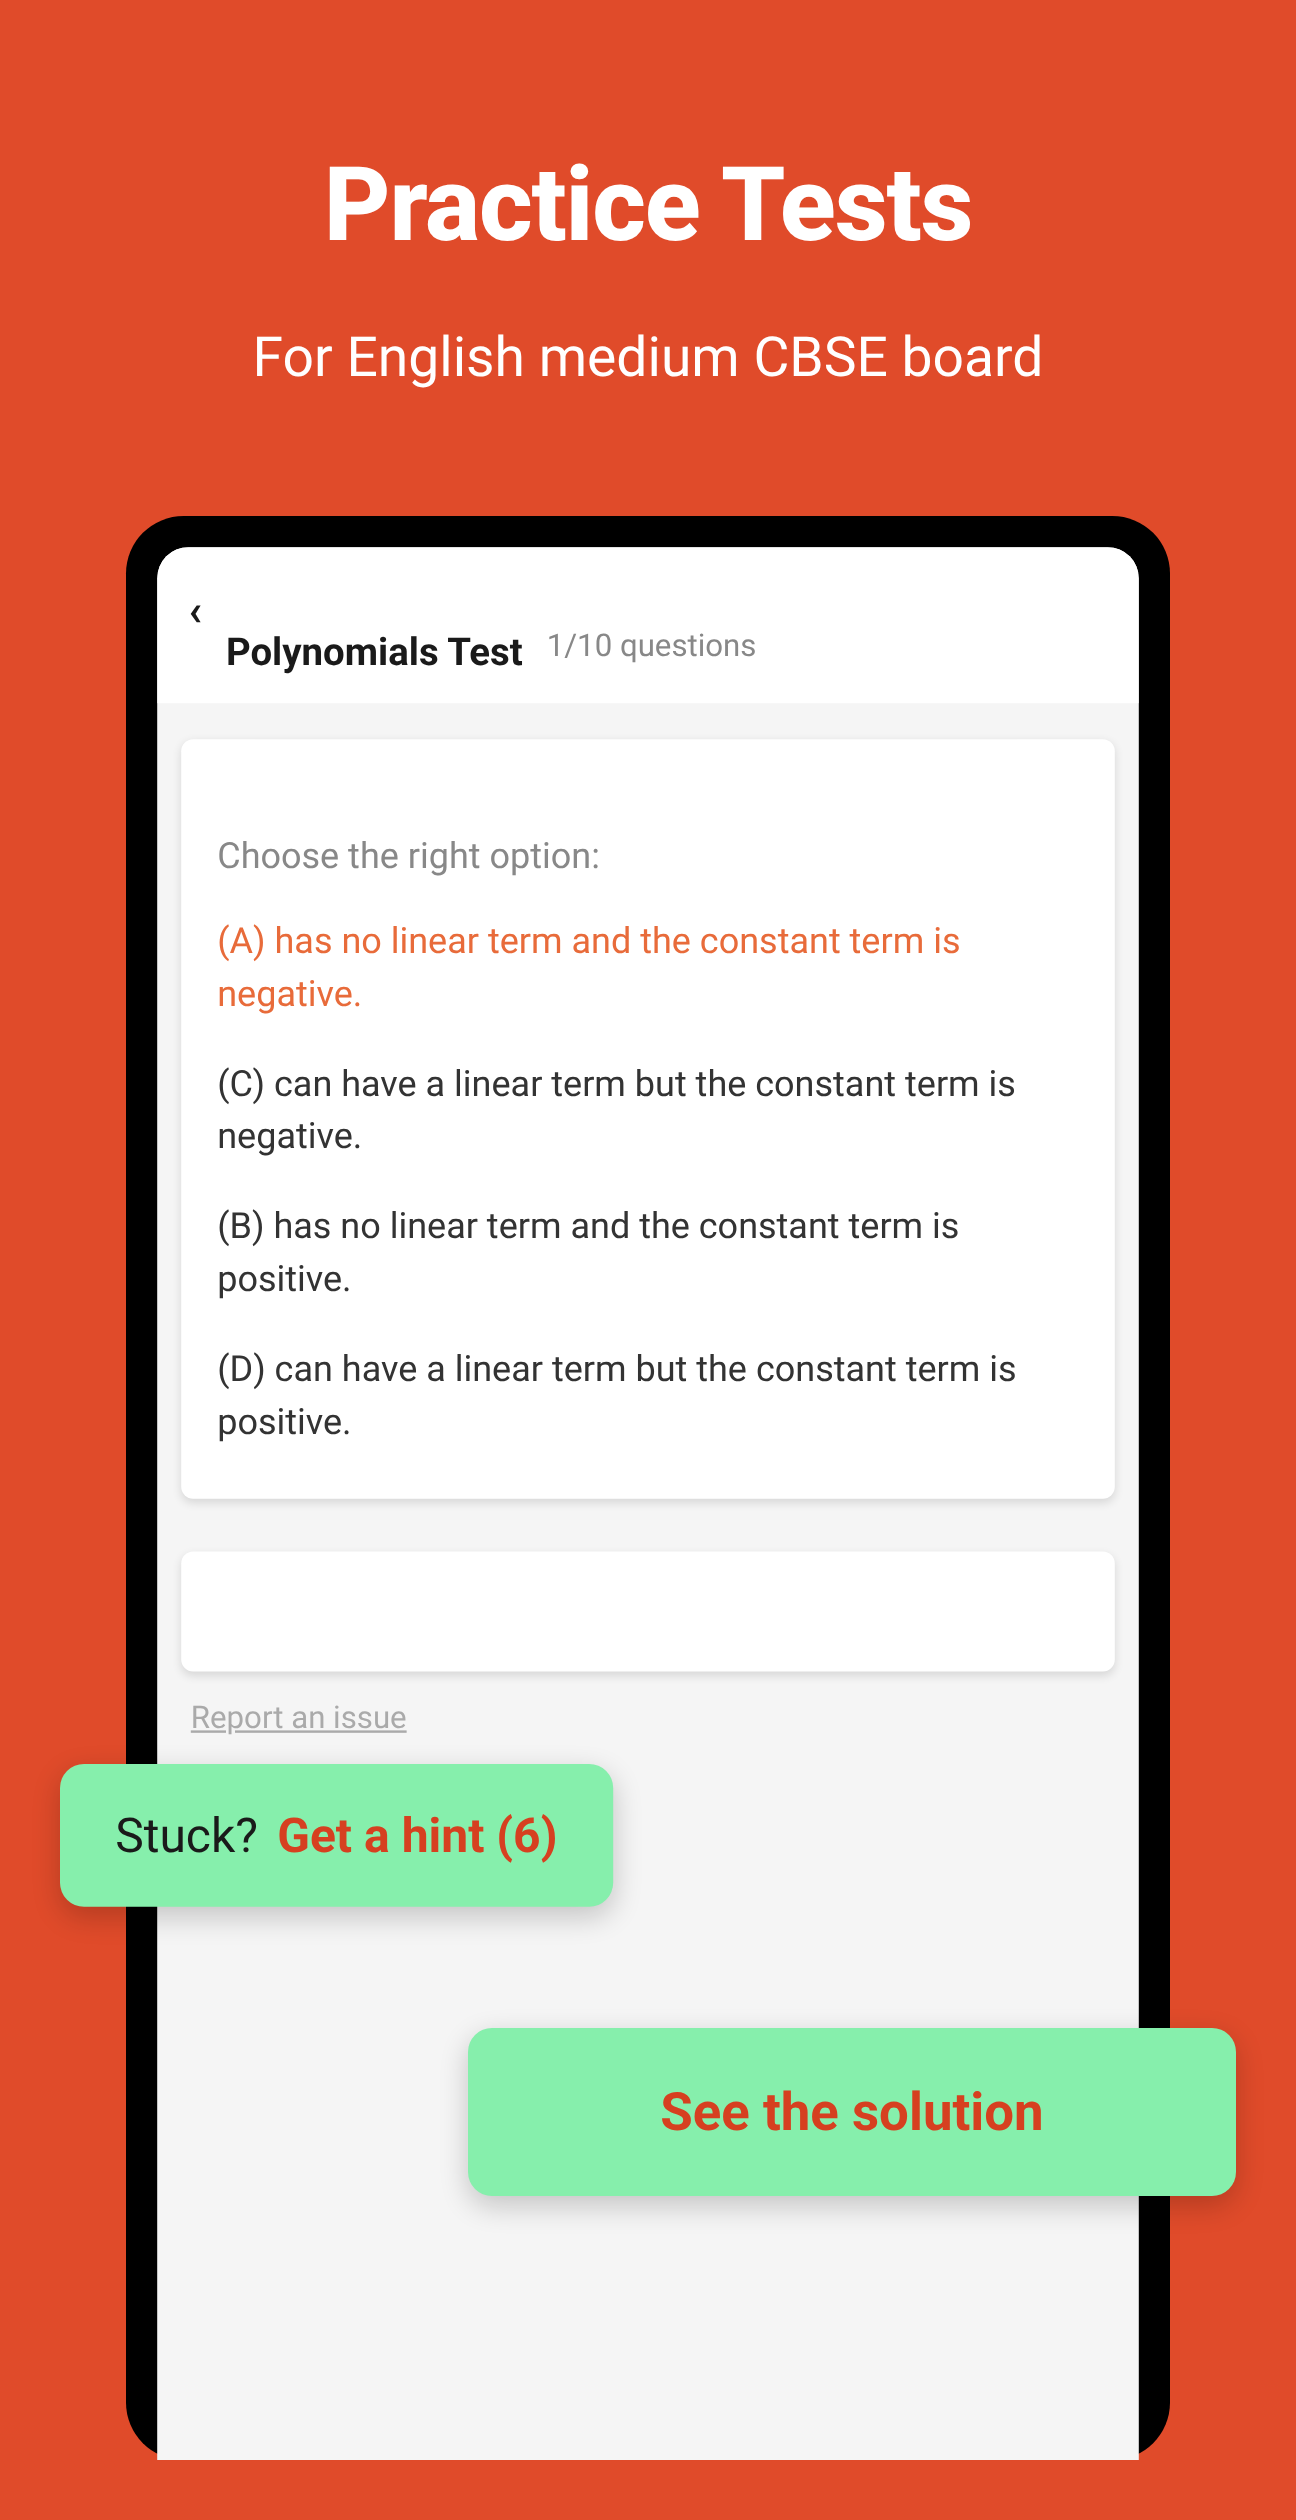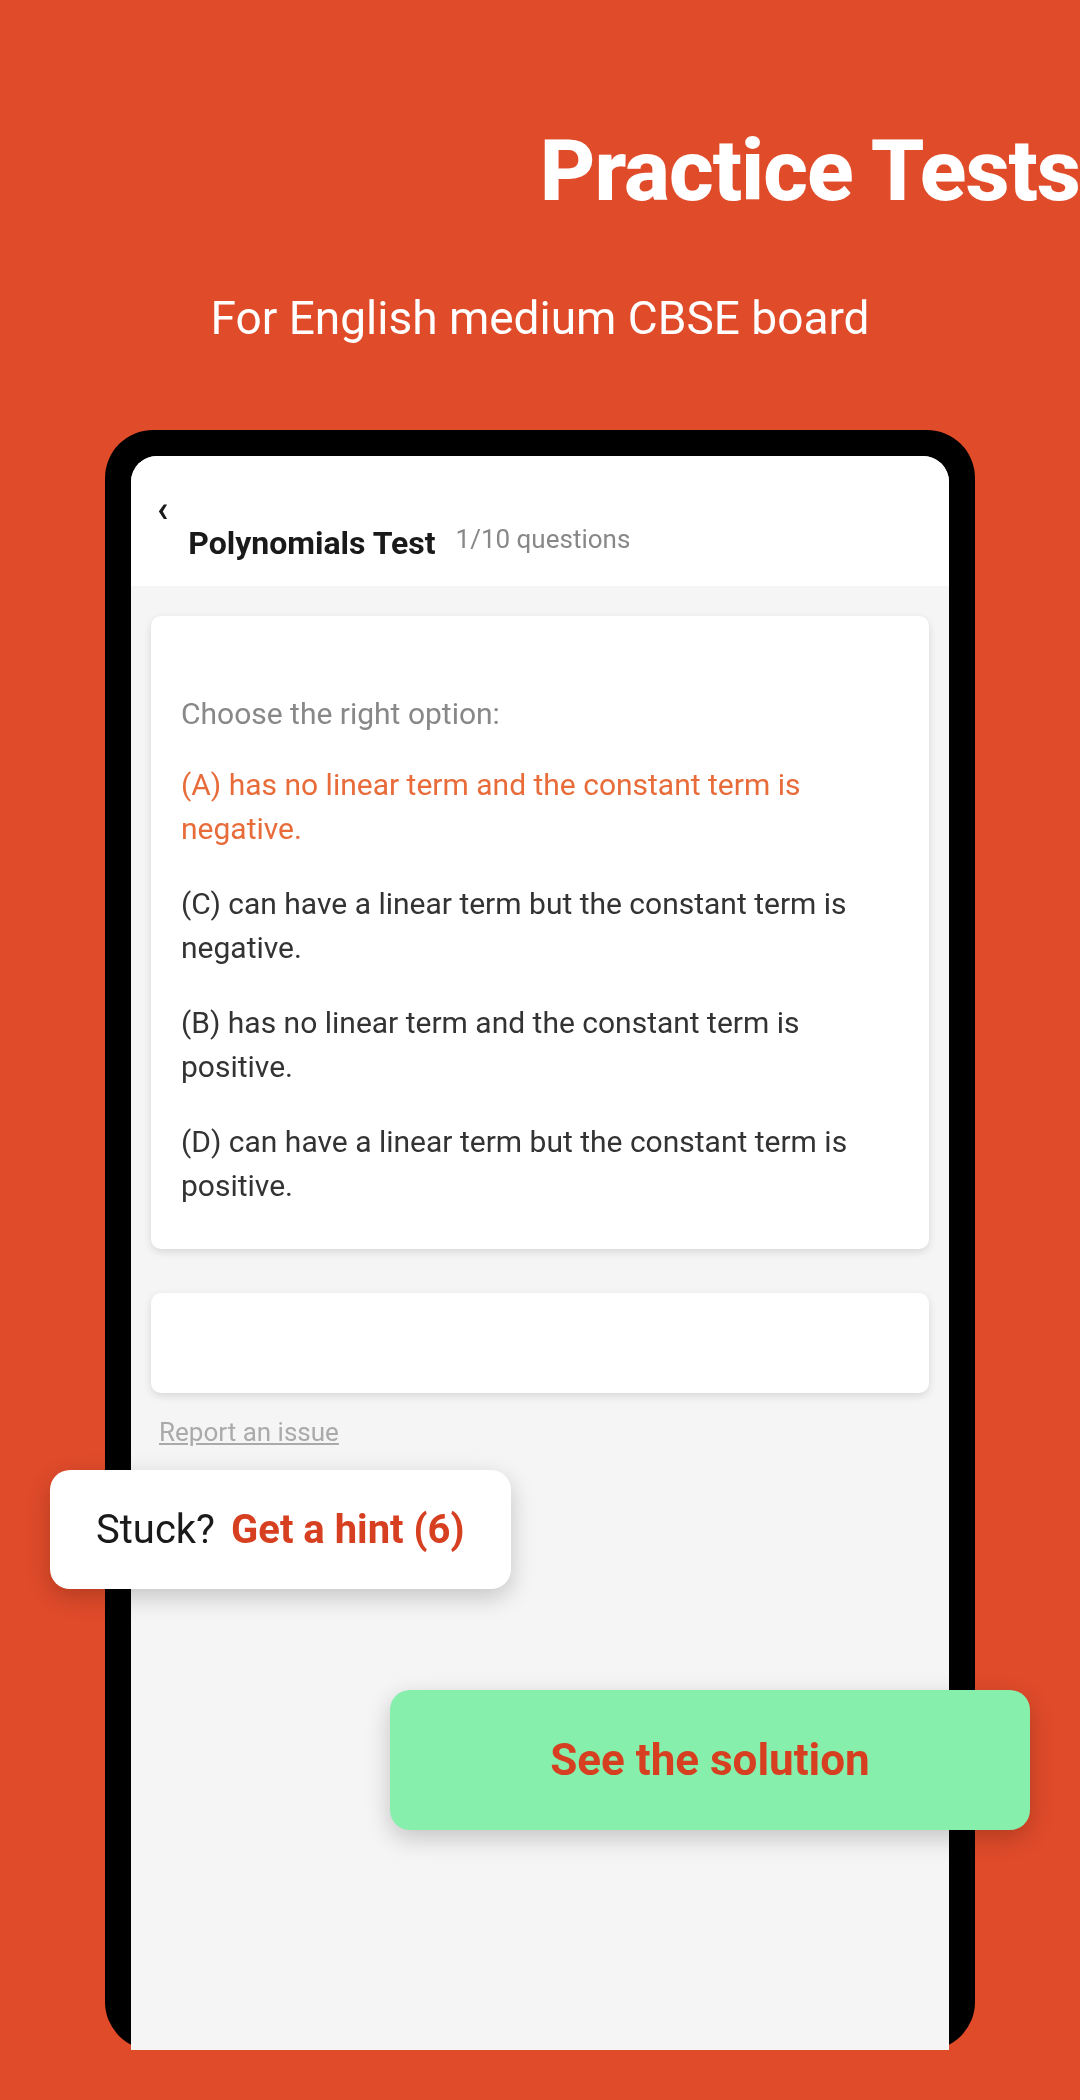--- a/index.html
+++ b/index.html
@@ -14,31 +14,31 @@
       background: #E04B2A;
       font-family: -apple-system, BlinkMacSystemFont, 'Segoe UI', Roboto, Arial, sans-serif;
       overflow: hidden;
       position: relative;
     }
     
     .hero-title {
       color: #FFFFFF;
       font-size: 86px;
       font-weight: 800;
-      text-align: right;
+      text-align: center;
       padding-top: 120px;
       letter-spacing: -1px;
     }
     
     .hero-subtitle {
       color: #FFFFFF;
       font-size: 46px;
       font-weight: 400;
       text-align: center;
-      margin-top: 70px;
+      margin-top: 50px;
     }
     
     .device-frame {
       position: absolute;
       top: 430px;
       left: 105px;
       width: 870px;
       height: 1620px;
       background: #000000;
       border-radius: 48px;
@@ -175,21 +175,21 @@
       border-radius: 10px 10px 0 0;
       display: flex;
       align-items: center;
       justify-content: center;
     }
     
     .callout-hint {
       position: absolute;
       top: 1470px;
       left: 50px;
-      background: #ffffff;
+      background: #86efac;
       border-radius: 20px;
       box-shadow: 0 8px 24px rgba(0,0,0,0.2);
       padding: 36px 46px;
       display: flex;
       align-items: center;
       gap: 16px;
     }
     
     .callout-hint-prefix {
       font-size: 40px;

